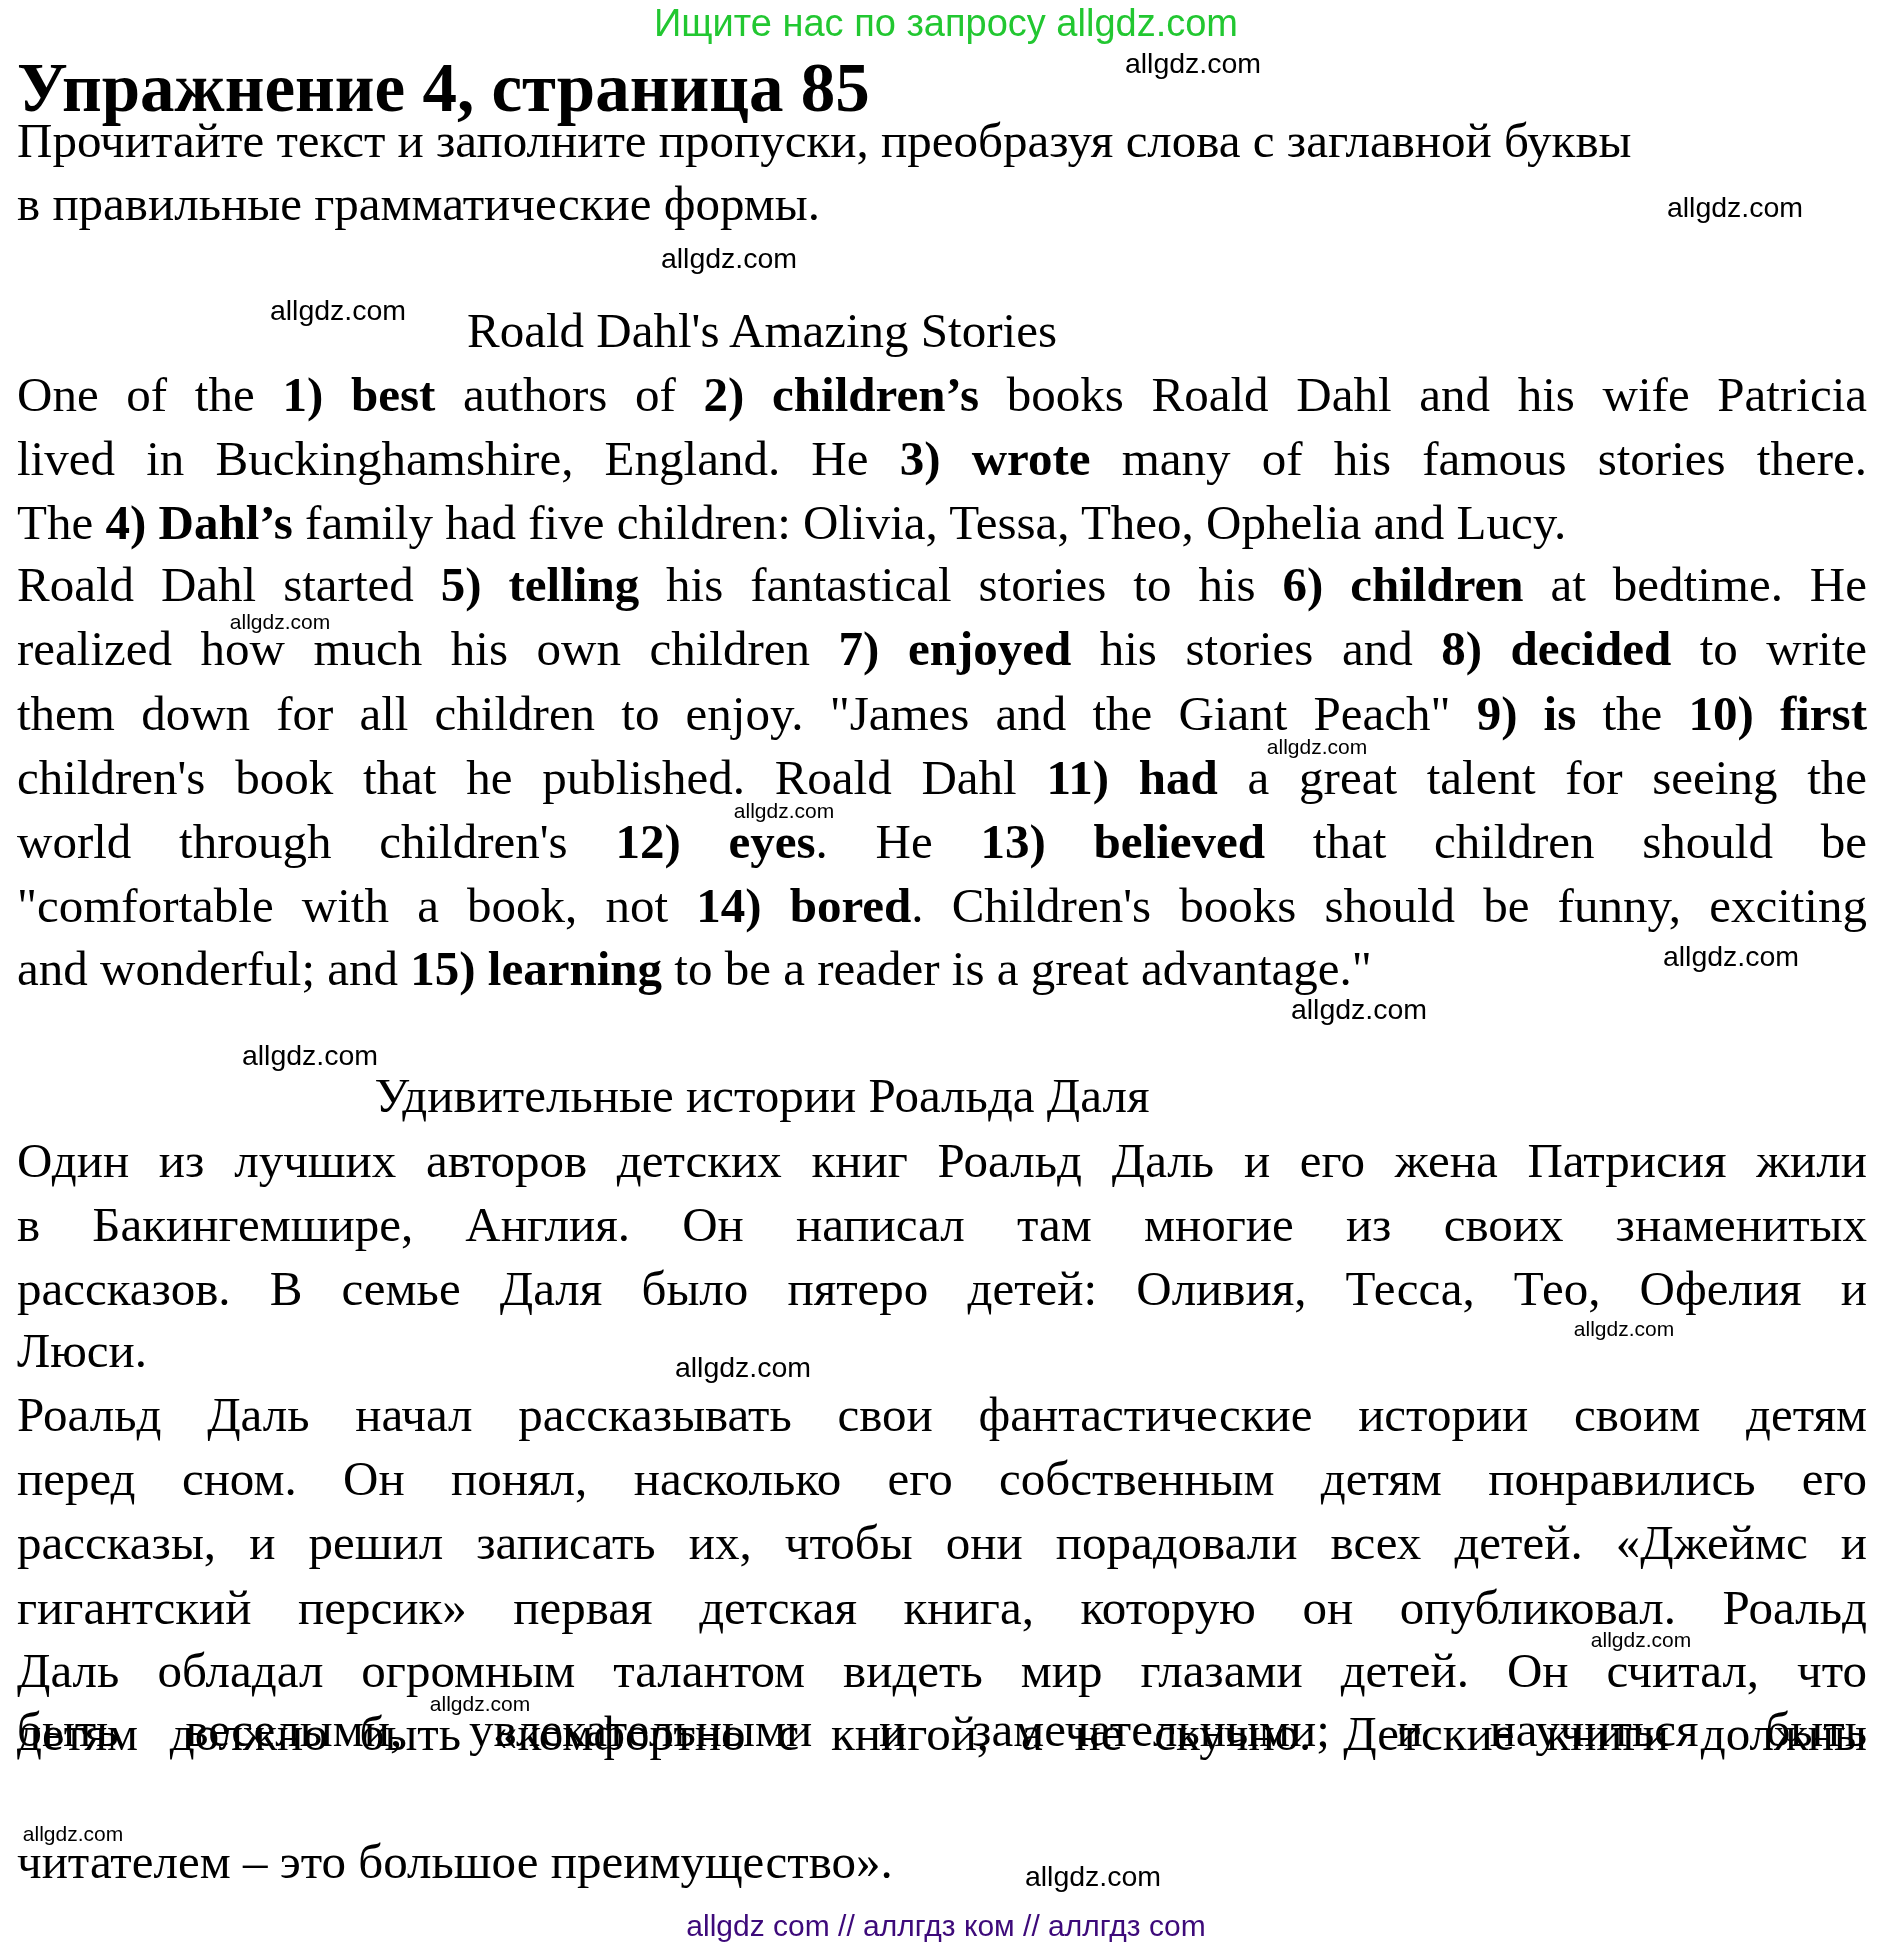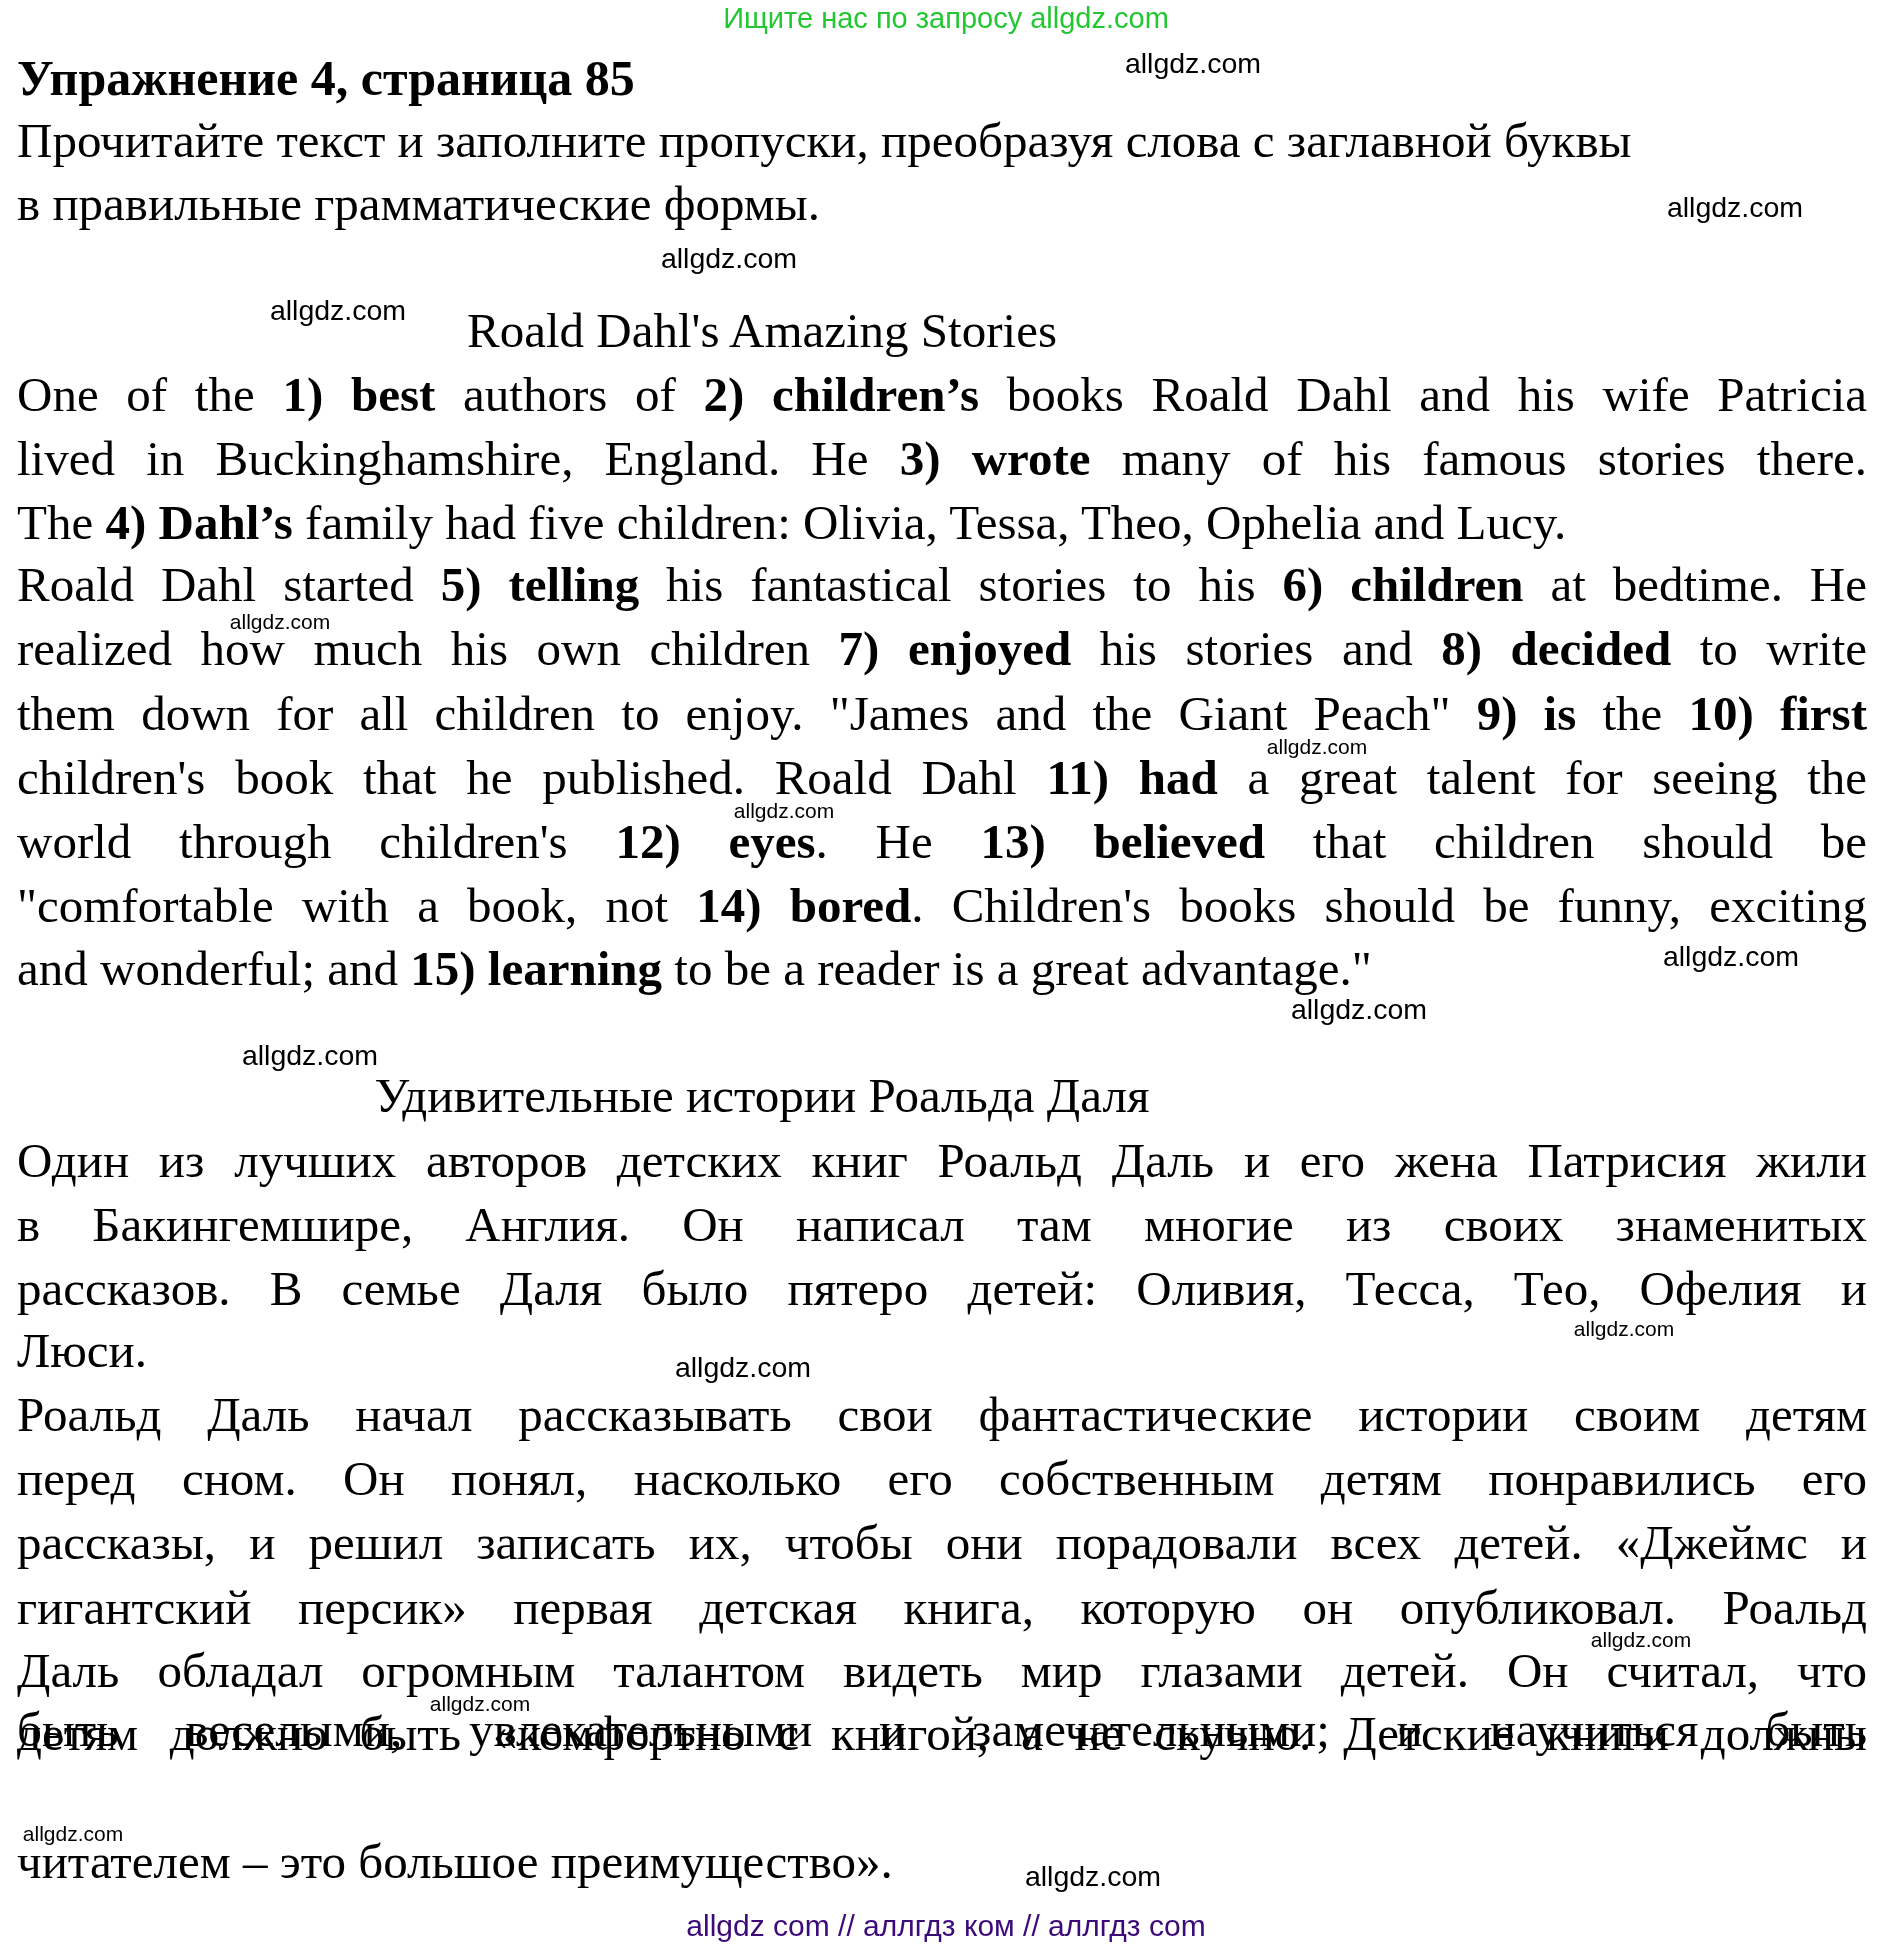--- a/index.html
+++ b/index.html
@@ -1,21 +1,21 @@
 <!DOCTYPE html>
 <html style="font-size:15px"><head>
 <meta charset="utf-8">
 <style>
   html, body { margin: 0; padding: 0; background: #ffffff; }
   body { width: 1892px; height: 1954px; position: relative; overflow: hidden; }
   .abs { position: absolute; white-space: nowrap; }
   .serif { font-family: "Liberation Serif", "DejaVu Serif", serif; color: #000; }
   .sans { font-family: "Liberation Sans", "DejaVu Sans", sans-serif; }
-  .top-banner { left: 0; width: 1892px; top: 1.9px; text-align: center; font-size: 29px; color: #22c731; }
-  .heading { left: 17px; top: 49px; font-size: 50px; font-weight: bold; }
+  .top-banner { left: 0; width: 1892px; top: 1.9px; text-align: center; font-size: 38px; color: #22c731; }
+  .heading { left: 17px; top: 49px; font-size: 69px; font-weight: bold; }
   .line { left: 17px; width: 1850px; font-size: 49px; line-height: 57px; }
   .just { text-align: justify; text-align-last: justify; white-space: normal; }
   .title { left: 0; width: 1524px; text-align: center; font-size: 49px; line-height: 57px; }
   b { font-weight: bold; }
   .wm { font-size: 28.5px; color: #000; transform: translate(-50%, -50%); line-height: 1; }
   .wm.small { font-size: 21px; }
   .footer { left: 0; width: 1892px; top: 1909px; text-align: center; font-size: 30px; color: #3d0a7a; }
 </style>
 </head>
 <body>

